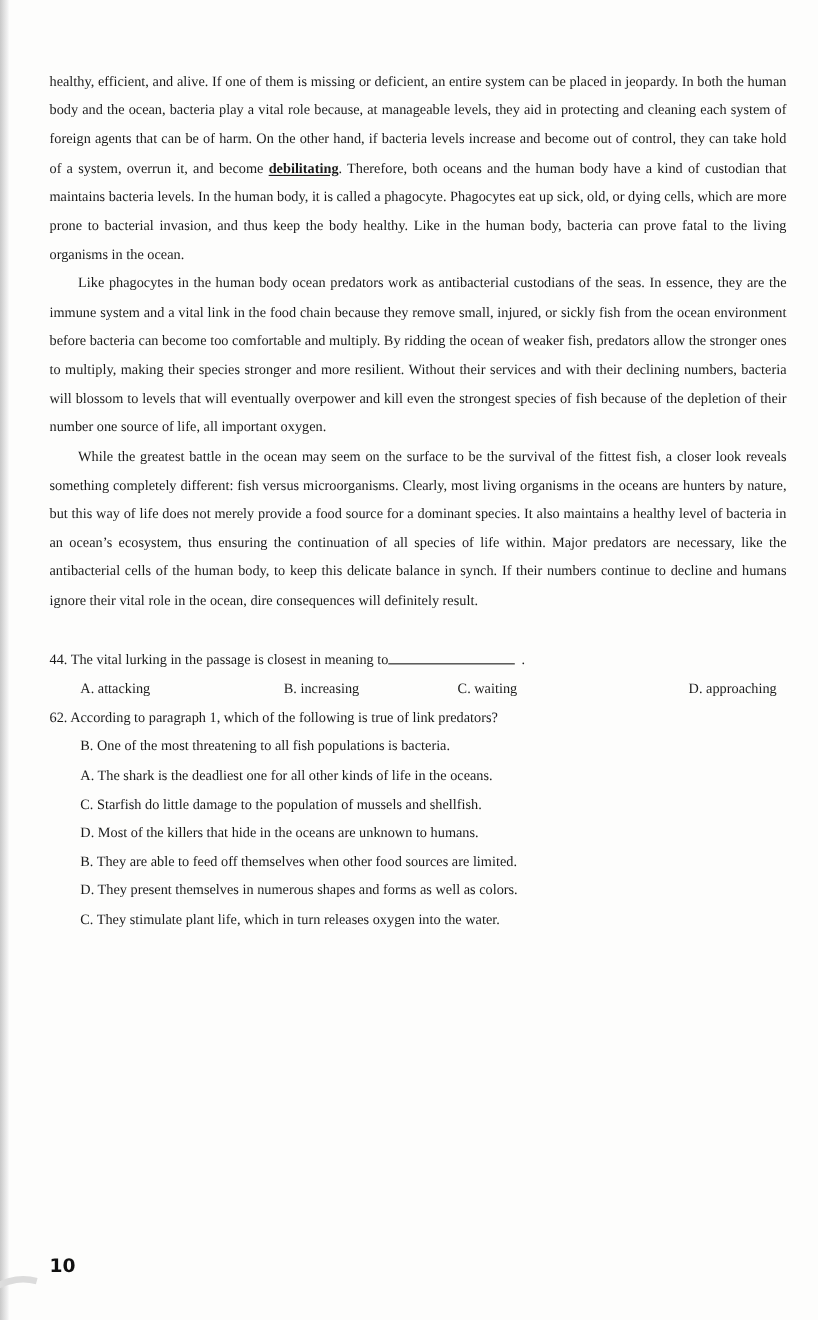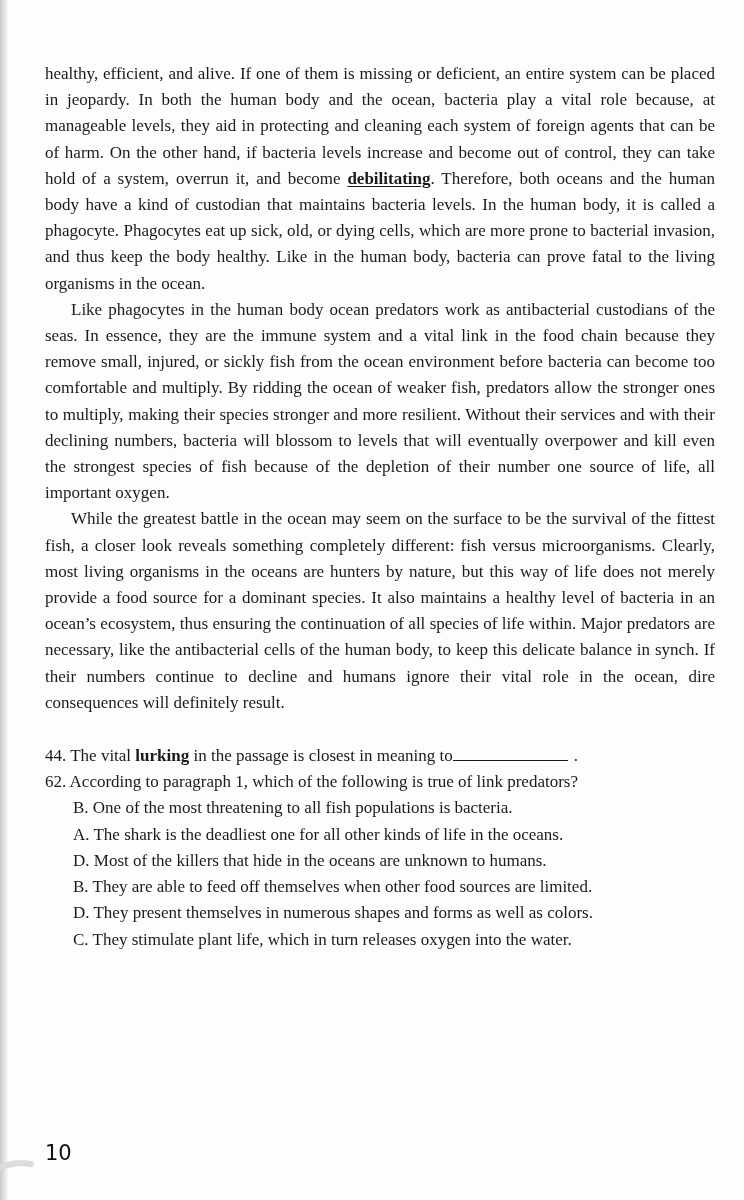--- a/index.html
+++ b/index.html
@@ -14,41 +14,41 @@
       position: absolute; left: 0; top: 0; width: 8px; height: 1200px;
       background: linear-gradient(to right, #c9c9c9, #e6e6e6 60%, #f8f8f8);
     }
     .page-curl {
       position: absolute; left: -30px; top: 1160px; width: 90px; height: 90px;
       border-radius: 50%; border: 6px solid #dcdcdc; border-color: #dcdcdc transparent transparent transparent;
       transform: rotate(-30deg);
     }
     .content {
       position: absolute; left: 45px; top: 61px; width: 670px;
-      font-size: 17px; line-height: 26.2px;
+      font-size: 13px; line-height: 26.2px;
     }
     p.para {
       margin: 0; text-align: justify; text-align-last: left;
     }
     p.para.indent { text-indent: 26px; }
     .passage { margin: 0; }
     .kw-under { font-weight: bold; text-decoration: underline; text-underline-offset: 2px; }
-    .kw-bold { font-weight: bold; }
+    .kw-bold { font-weight: normal; }
     .questions { margin-top: 26px; }
     .q-stem { margin: 0; }
     .opts { margin: 0; padding-left: 28px; }
     .opt { margin: 0; }
     .opts-row { display: flex; padding-left: 28px; }
     .opts-row .opt:nth-child(1) { width: 185px; }
     .opts-row .opt:nth-child(2) { width: 158px; }
     .opts-row .opt:nth-child(3) { width: 210px; }
     .blank { display: inline-block; width: 115px; border-bottom: 1.5px solid #1a1a1a; height: 18px; vertical-align: baseline; margin: 0 6px 0 0; }
     .page-number {
       position: absolute; left: 45px; top: 1141px;
-      font-family: "DejaVu Sans", "Liberation Sans", sans-serif; font-weight: normal; font-size: 21px;
+      font-family: "DejaVu Sans", "Liberation Sans", sans-serif; font-weight: bold; font-size: 17px;
       color: #111;
     }
   </style>
 </head>
 <body>
 
 <div class="page-edge"></div>
 <div class="page-curl"></div>
 
 <div class="content">
@@ -64,30 +64,37 @@
     </p>
   </div>
 
   <div class="questions">
 
     <div class="question">
       <p class="q-stem">
         <span>44.</span>
         <span>The vital </span><span class="kw-bold">lurking</span><span> in the passage is closest in meaning to</span><span class="blank"></span><span>.</span>
       </p>
+      <div class="opts-row">
+        <div class="opt"><span>A.</span> <span>attacking</span></div>
+        <div class="opt"><span>B.</span> <span>increasing</span></div>
+        <div class="opt"><span>C.</span> <span>waiting</span></div>
+        <div class="opt"><span>D.</span> <span>approaching</span></div>
+      </div>
     </div>
 
     <div class="question">
       <p class="q-stem">
         <span>62.</span>
         <span>According to paragraph 1, which of the following is true of link predators?</span>
       </p>
       <div class="opts">
         <p class="opt"><span>B.</span> <span>One of the most threatening to all fish populations is bacteria.</span></p>
         <p class="opt"><span>A.</span> <span>The shark is the deadliest one for all other kinds of life in the oceans.</span></p>
+        <p class="opt"><span>C.</span> <span>Starfish do little damage to the population of mussels and shellfish.</span></p>
         <p class="opt"><span>D.</span> <span>Most of the killers that hide in the oceans are unknown to humans.</span></p>
       </div>
     </div>
 
     <div class="question">
       <div class="opts">
         <p class="opt"><span>B.</span> <span>They are able to feed off themselves when other food sources are limited.</span></p>
         <p class="opt"><span>D.</span> <span>They present themselves in numerous shapes and forms as well as colors.</span></p>
         <p class="opt"><span>C.</span> <span>They stimulate plant life, which in turn releases oxygen into the water.</span></p>
       </div>

